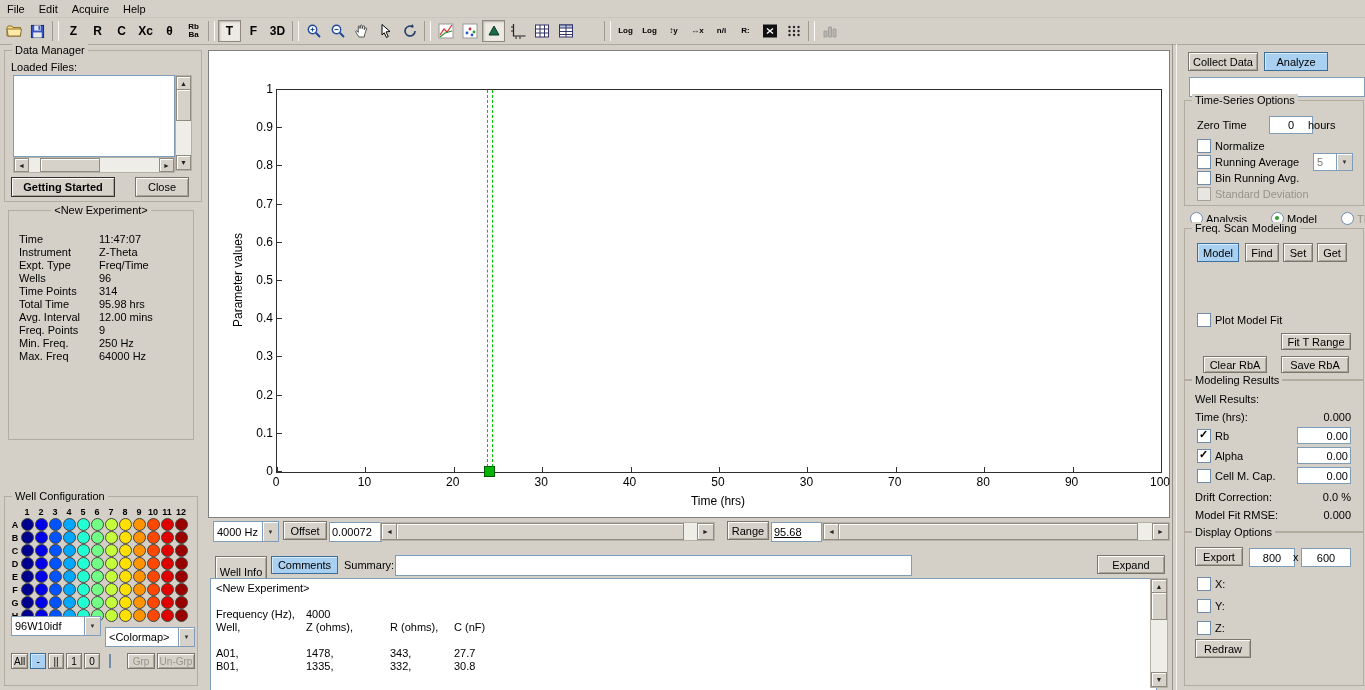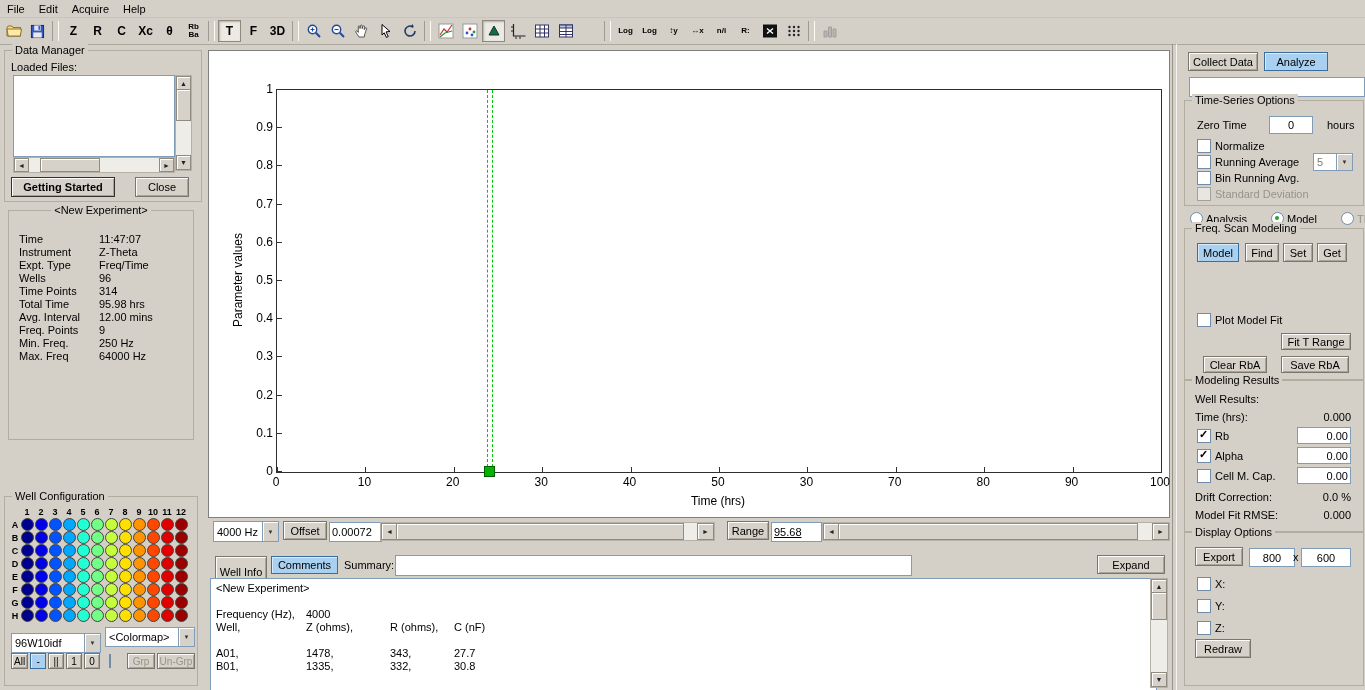--- a/index.html
+++ b/index.html
@@ -405,21 +405,21 @@
         <span class="well" style="background: rgb(0, 168, 255);"></span>
         <span class="well" style="background: rgb(34, 255, 211);"></span>
         <span class="well" style="background: rgb(113, 255, 133);"></span>
         <span class="well" style="background: rgb(195, 255, 58);"></span>
         <span class="well" style="background: rgb(255, 224, 0);"></span>
         <span class="well" style="background: rgb(255, 148, 0);"></span>
         <span class="well" style="background: rgb(255, 71, 0);"></span>
         <span class="well" style="background: rgb(225, 0, 0);"></span>
         <span class="well" style="background: rgb(155, 0, 0);"></span>
       </div>
-    <div class="combo abs" style="left:6px;top:136px;width:88px;height:18px">
+    <div class="combo abs" style="left:6px;top:119px;width:88px;height:18px">
       <span class="combo-val">96W10idf</span>
       <span class="combo-btn">▼</span>
     </div>
     <div class="combo abs" style="left:100px;top:130px;width:88px;height:18px">
       <span class="combo-val">&lt;Colormap&gt;</span>
       <span class="combo-btn">▼</span>
     </div>
     <div class="abs" id="wc-btns" style="left:6px;top:156px">
         <button class="btn mini-btn">All</button>
         <button class="btn mini-btn blue">-</button>
@@ -534,21 +534,21 @@
 <div class="abs" id="right-panel" style="left:1178px;top:44px;width:187px;height:646px">
 
   <button class="btn abs" style="left:10px;top:8px;width:70px;height:19px">Collect Data</button>
   <button class="btn blue abs" style="left:86px;top:8px;width:64px;height:19px">Analyze</button>
   <input class="field abs" style="left: 11px; top: 33px; width: 170px; height: 18px;" value="">
 
   <div class="group" style="left:6px;top:56px;width:178px;height:104px">
     <span class="group-label">Time-Series Options</span>
     <span class="abs lbl" style="left:12px;top:18px">Zero Time</span>
     <input class="field abs" style="left: 84px; top: 15px; width: 38px; height: 16px; text-align: center;" value="0">
-    <span class="abs lbl" style="left:142px;top:18px">hours</span>
+    <span class="abs lbl" style="left:123px;top:18px">hours</span>
     <label class="cb-row abs" style="left:12px;top:38px">
       <span class="cb"></span>
       <span>Normalize</span>
     </label>
     <label class="cb-row abs" style="left:12px;top:54px">
       <span class="cb"></span>
       <span>Running Average</span>
     </label>
     <div class="combo abs" style="left:128px;top:52px;width:38px;height:16px">
       <span class="combo-val dim">5</span>

